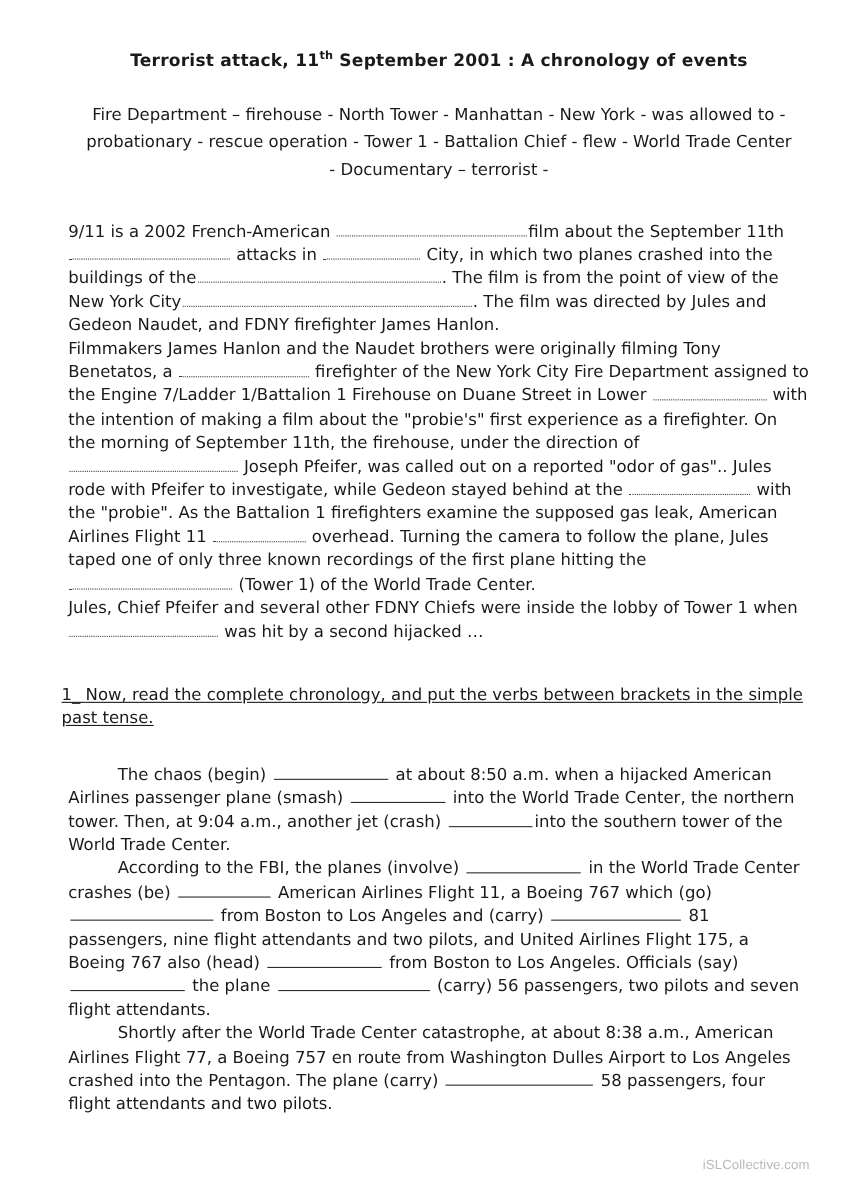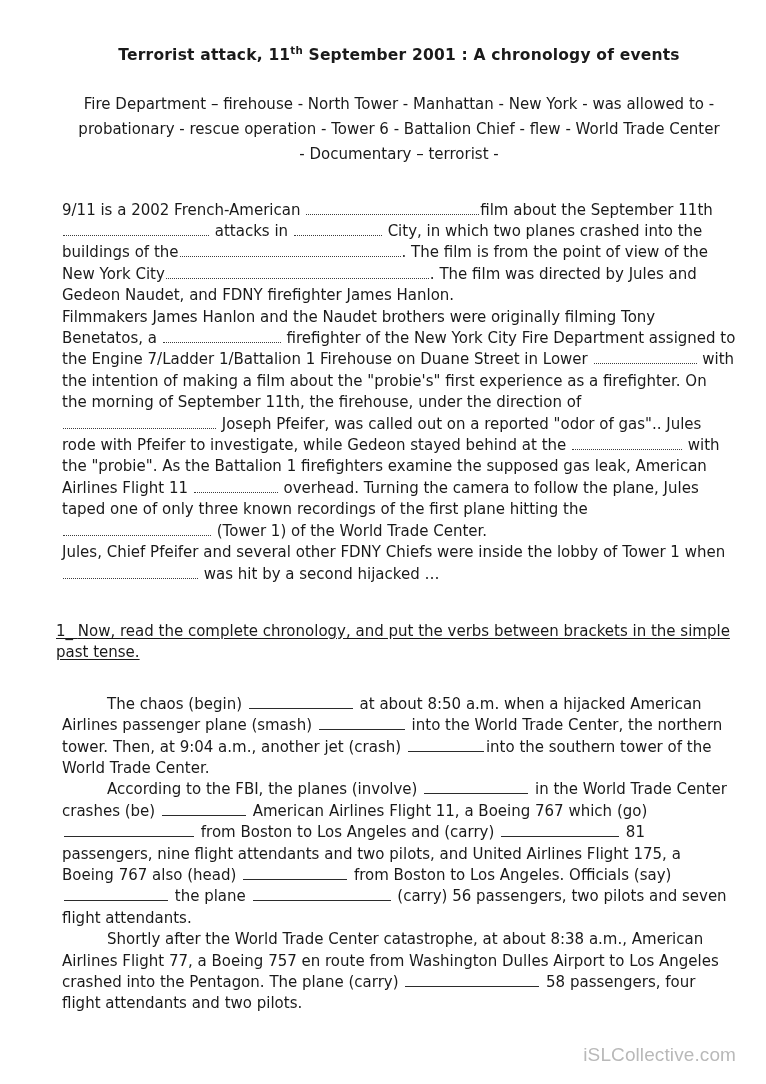--- a/index.html
+++ b/index.html
@@ -95,33 +95,33 @@
   }
 
   .block-task { padding-top: 24px; }
 
   
   .footer {
     position: absolute;
     right: 46px;
     bottom: 18px;
     font-family: "Liberation Sans", sans-serif;
-    font-size: 19px;
+    font-size: 12px;
     color: #b9b9b9;
     letter-spacing: 0.1px;
   }
 </style>
 </head>
 <body>
 
 <div class="page">
 
   <h1 class="doc-title"><span>Terrorist attack, 11</span><sup>th</sup><span> September 2001 : A chronology of events</span></h1>
 
-  <p class="wordbank">Fire Department – firehouse - North Tower - Manhattan - New York - was allowed to - probationary - rescue operation - Tower 6 - Battalion Chief - flew - World Trade Center   - Documentary – terrorist -</p>
+  <p class="wordbank">Fire Department – firehouse - North Tower - Manhattan - New York - was allowed to - probationary - rescue operation - Tower 1 - Battalion Chief - flew - World Trade Center   - Documentary – terrorist -</p>
 
   <div class="body-block block-cloze">
 
     <p class="para"><span>9/11 is a 2002 French-American </span><span class="gap-dots" style="width:173px"></span><span>film about the September 11th </span><span class="gap-dots" style="width:146px"></span><span> attacks in </span><span class="gap-dots" style="width:88px"></span><span> City, in which two planes crashed into the buildings of the</span><span class="gap-dots" style="width:221px"></span><span>. The film is from the point of view of the New York City</span><span class="gap-dots" style="width:263px"></span><span>. The film was directed by Jules and Gedeon Naudet, and FDNY firefighter James Hanlon.</span></p>
 
     <p class="para"><span>Filmmakers James Hanlon and the Naudet brothers were originally filming Tony Benetatos, a </span><span class="gap-dots" style="width:118px"></span><span> firefighter of the New York City Fire Department assigned to the Engine 7/Ladder 1/Battalion 1 Firehouse on Duane Street in Lower </span><span class="gap-dots" style="width:103px"></span><span> with the intention of making a film about the "probie's" first experience as a firefighter. On the morning of September 11th, the firehouse, under the direction of </span><span class="gap-dots" style="width:153px"></span><span> Joseph Pfeifer, was called out on a reported "odor of gas".. Jules rode with Pfeifer to investigate, while Gedeon stayed behind at the </span><span class="gap-dots" style="width:110px"></span><span> with the "probie". As the Battalion 1 firefighters examine the supposed gas leak, American Airlines Flight 11 </span><span class="gap-dots" style="width:84px"></span><span> overhead. Turning the camera to follow the plane, Jules taped one of only three known recordings of the first plane hitting the </span><span class="gap-dots" style="width:148px"></span><span> (Tower 1) of the World Trade Center.</span></p>
 
 
     <p class="para"><span>Jules, Chief Pfeifer and several other FDNY Chiefs were inside the lobby of Tower 1 when </span><span class="gap-dots" style="width:135px"></span><span> was hit by a second hijacked …</span></p>
 

